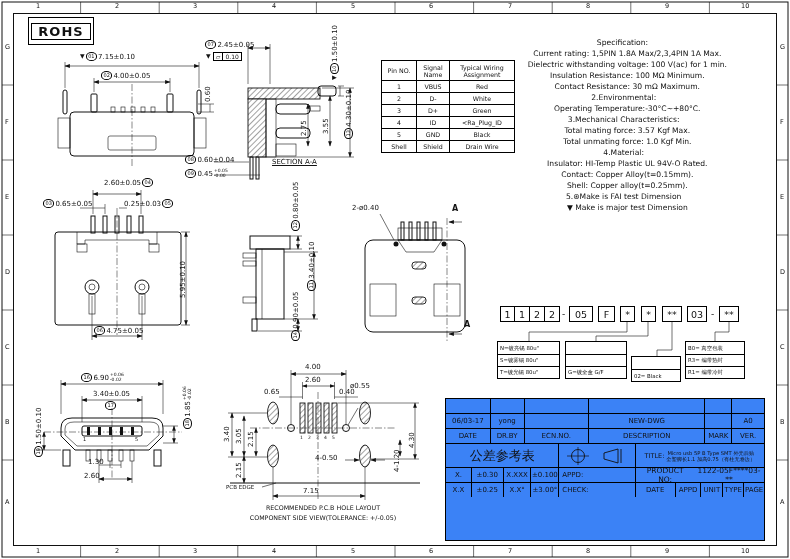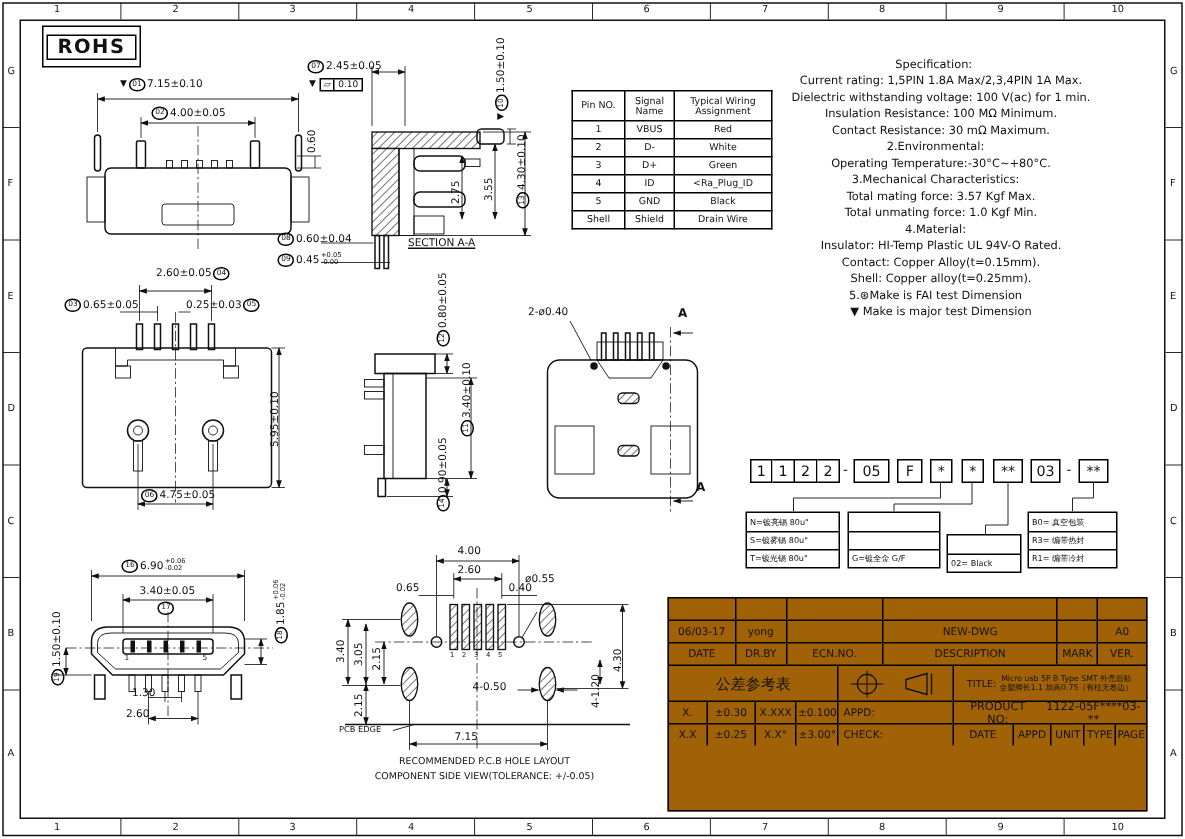--- a/index.html
+++ b/index.html
@@ -35,21 +35,21 @@
   .pngrp{position:absolute;display:flex;z-index:4;height:16px;box-sizing:border-box;}
   .pngrp span{width:15px;border:1px solid #000;border-left:none;display:flex;align-items:center;
        justify-content:center;font-size:9.5px;box-sizing:border-box;background:#fff;}
   .pngrp span:first-child{border-left:1px solid #000;}
   .pndash{position:absolute;font-size:9px;z-index:4;}
   .lg{position:absolute;border:1px solid #000;z-index:4;box-sizing:border-box;font-size:5.4px;background:#fff;}
   .lg .row{height:12px;border-top:1px solid #000;display:flex;align-items:center;padding:0 2px;box-sizing:border-box;white-space:nowrap;}
   .lg .row:first-child{border-top:none;}
   
   #tb{position:absolute;left:445px;top:398px;width:320px;height:143px;border:1px solid #000;
-      display:flex;flex-direction:column;z-index:4;background:#a16207;box-sizing:border-box;}
+      display:flex;flex-direction:column;z-index:4;background:#3b82f6;box-sizing:border-box;}
   .tbr{display:flex;border-top:1px solid #000;box-sizing:border-box;}
   .tbr:first-child{border-top:none;}
   .tbc{border-left:1px solid #000;display:flex;align-items:center;justify-content:center;
        font-size:7px;overflow:hidden;box-sizing:border-box;text-align:center;}
   .tbc:first-child{border-left:none;}
   .company{font-size:14.5px;letter-spacing:1px;}
   .tol2{flex-direction:column;font-size:6px;line-height:7.5px;}
   .titlecell{font-size:5.2px;line-height:6px;flex-direction:row;justify-content:center;padding:1px;}
   .titlecell .tl{font-size:6.5px;margin-right:2px;}
   .leftlab{justify-content:flex-start;padding-left:3px;}
@@ -489,21 +489,21 @@
     </div>
     <div class="tbr" style="height:15px">
       <div class="tbc" style="width:44px">DATE</div>
       <div class="tbc" style="width:34px">DR.BY</div>
       <div class="tbc" style="width:65px">ECN.NO.</div>
       <div class="tbc" style="width:117px">DESCRIPTION</div>
       <div class="tbc" style="width:27px">MARK</div>
       <div class="tbc" style="width:33px">VER.</div>
     </div>
     <div class="tbr" style="height:24px">
-      <div class="tbc" style="width:113px;font-size:10px">公差参考表</div>
+      <div class="tbc" style="width:113px;font-size:13px">公差参考表</div>
       <div class="tbc" style="width:77px">
         <svg width="70" height="20">
           <circle cx="16" cy="10" r="6.5" fill="none" stroke="#111" stroke-width="0.9"></circle>
           <line x1="5" y1="10" x2="27" y2="10" stroke="#111" stroke-width="0.7"></line>
           <line x1="16" y1="1" x2="16" y2="19" stroke="#111" stroke-width="0.7"></line>
           <path d="M42,7L56,3V17L42,13z" fill="none" stroke="#111" stroke-width="0.9"></path>
           <line x1="59" y1="3" x2="59" y2="17" stroke="#111" stroke-width="0.9"></line>
         </svg>
       </div>
       <div class="tbc titlecell" style="width:130px">

